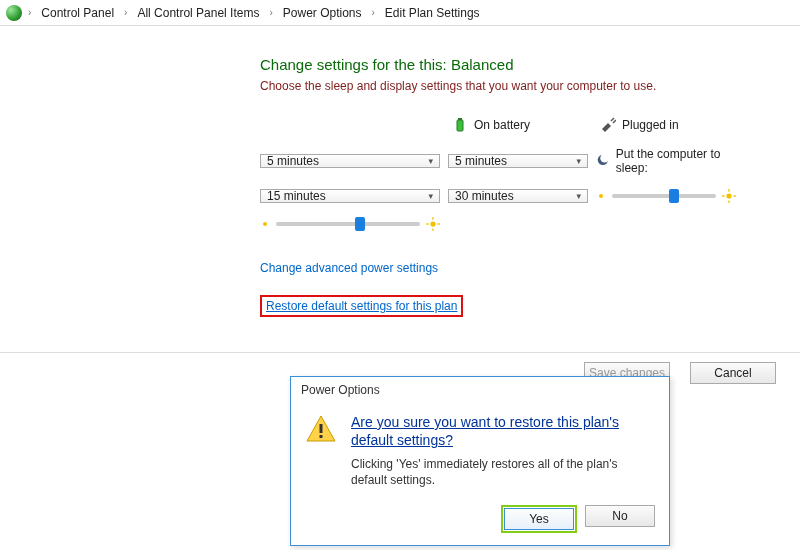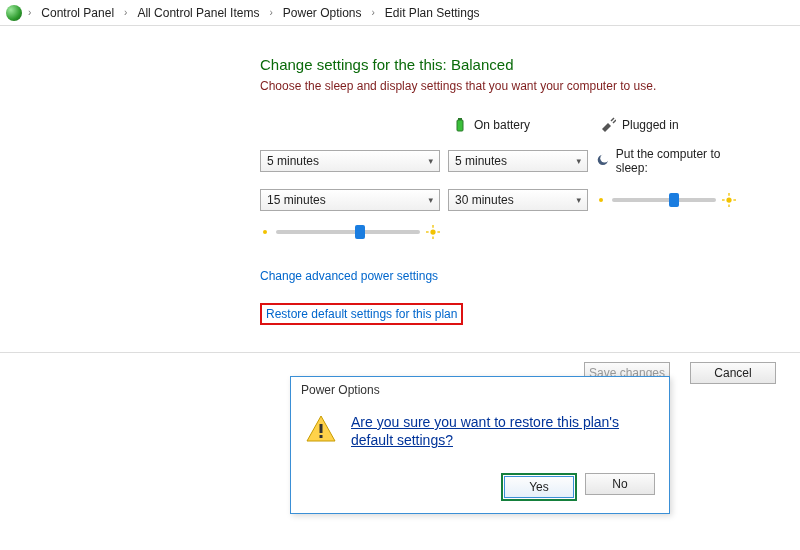--- a/index.html
+++ b/index.html
@@ -7,43 +7,43 @@
   .breadcrumb { display: flex; align-items: center; height: 26px; padding: 0 6px; border-bottom: 1px solid #ddd; gap: 4px; }
   .bc-icon { width: 16px; height: 16px; border-radius: 50%; background: radial-gradient(circle at 30% 30%, #9be89b, #2e9b2e 60%, #125a12); }
   .chev { color: #777; font-size: 10px; padding: 0 2px; }
   .bc-item { padding: 2px 4px; color: #222; cursor: default; text-align: right; }
   .content { padding: 30px 30px 0 260px; }
   .heading { color: #0a6a0a; font-size: 15px; margin-bottom: 6px; }
   .subtext { color: #7f1d1d; margin-bottom: 24px; }
   .table { display: grid; grid-template-columns: 180px 140px 140px; align-items: center; row-gap: 14px; column-gap: 8px; }
   .col-head { display: flex; align-items: center; gap: 6px; justify-content: flex-start; padding-left: 4px; }
   .row-label { display: flex; align-items: center; gap: 6px; }
-  .select { display: flex; align-items: center; justify-content: space-between; border: 1px solid #aaa; background: linear-gradient(#fff,#f0f0f0); height: 22px; padding: 0 6px; font-size: 12px; }
+  .select { display: flex; align-items: center; justify-content: space-between; border: 1px solid #aaa; background: linear-gradient(#fff,#f0f0f0); height: 14px; padding: 0 6px; font-size: 12px; }
   .select .arrow { color: #555; font-size: 9px; }
   .slider-cell { display: flex; align-items: center; gap: 4px; }
   .sun-small, .sun-big { color: #e0b000; }
   .sun-small svg, .sun-big svg { display:block; }
   .slider { position: relative; flex: 1; height: 4px; background: #ccc; border-radius: 2px; margin: 0 2px; }
   .slider .thumb { position: absolute; top: -5px; width: 10px; height: 14px; background: #1a7de0; border-radius: 2px; }
   .links { margin-top: 30px; }
   .link { color: #0066cc; font-size: 12px; margin-bottom: 20px; cursor: pointer; display: inline-block; }
   .restore-box { border: 2px solid #d11; padding: 2px 4px; display: inline-block; }
-  .restore-box .link { color: #0066cc; margin-bottom: 0; }
+  .restore-box .link { color: #0066cc; text-decoration: underline; margin-bottom: 0; }
   .footer-sep { position: absolute; left: 0; right: 0; top: 352px; height: 1px; background: #ddd; }
   .footer-btns { position: absolute; right: 24px; top: 362px; display: flex; gap: 20px; }
   .btn { min-width: 86px; height: 22px; border: 1px solid #aaa; background: linear-gradient(#fbfbfb,#e8e8e8); display: flex; align-items: center; justify-content: center; font-size: 12px; }
   .btn.disabled { color: #999; }
   .dialog { position: absolute; left: 290px; top: 376px; width: 380px; border: 1px solid #3a8fd6; background: #fff; box-shadow: 2px 2px 6px rgba(0,0,0,0.15); }
   .dlg-title { padding: 6px 10px; font-size: 12px; color: #333; }
   .dlg-body { display: flex; padding: 10px 14px 6px 14px; gap: 14px; }
   .warn-icon { width: 32px; height: 32px; flex: 0 0 32px; }
   .dlg-heading { color: #003399; font-size: 14px; margin-bottom: 8px; line-height: 1.3; text-decoration: underline; }
   .dlg-text { color: #333; font-size: 12px; line-height: 1.3; }
   .dlg-btns { display: flex; justify-content: flex-end; gap: 8px; padding: 10px 14px 12px; }
-  .yes-wrap { border: 2px solid #15803d; padding: 1px; }
+  .yes-wrap { border: 2px solid #84cc16; padding: 1px; }
   .btn.primary { border: 1px solid #3a8fd6; background: linear-gradient(#fdfdfd,#e6f0fa); }
   
   .ic { width: 16px; height: 16px; display:inline-block; }
 </style>
 </head>
 <body>
 
 <div class="breadcrumb">
   <span class="bc-icon"></span>
   <span class="chev">›</span>
@@ -172,20 +172,21 @@
   <div class="dlg-body">
     <div class="warn-icon">
       <svg viewBox="0 0 32 32">
           <polygon points="16,3 30,28 2,28" fill="#ffd24a" stroke="#c79b00" stroke-width="1"></polygon>
           <rect x="14.5" y="11" width="3" height="9" fill="#333"></rect>
           <rect x="14.5" y="22" width="3" height="3" fill="#333"></rect>
         </svg>
     </div>
     <div>
       <div class="dlg-heading">Are you sure you want to restore this plan's default settings?</div>
+      <div class="dlg-text">Clicking 'Yes' immediately restores all of the plan's default settings.</div>
     </div>
   </div>
   <div class="dlg-btns">
     <span class="yes-wrap">
       <div class="btn primary" style="min-width:70px">Yes</div>
     </span>
     <div class="btn" style="min-width:70px">No</div>
   </div>
 </div>
 

